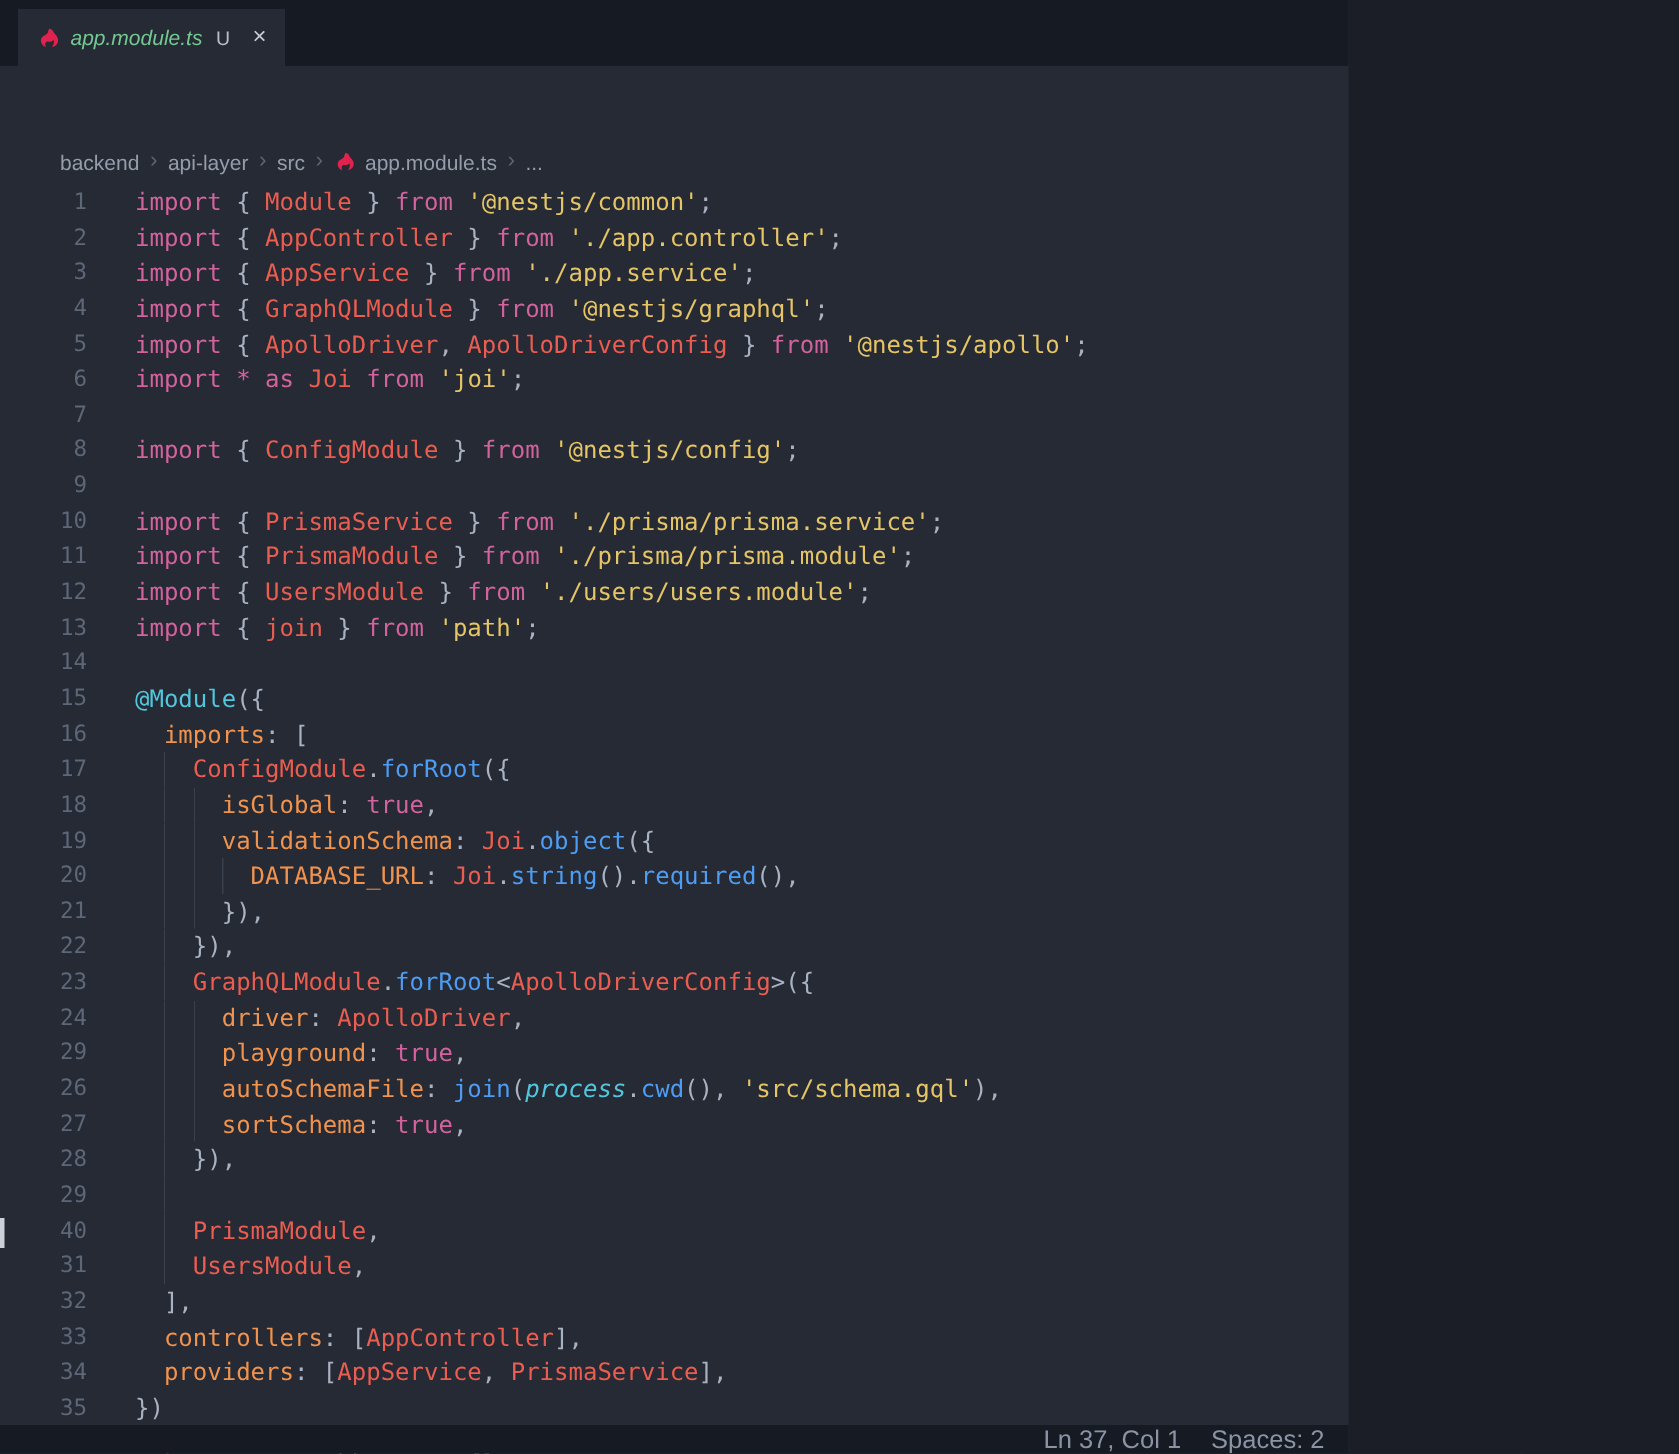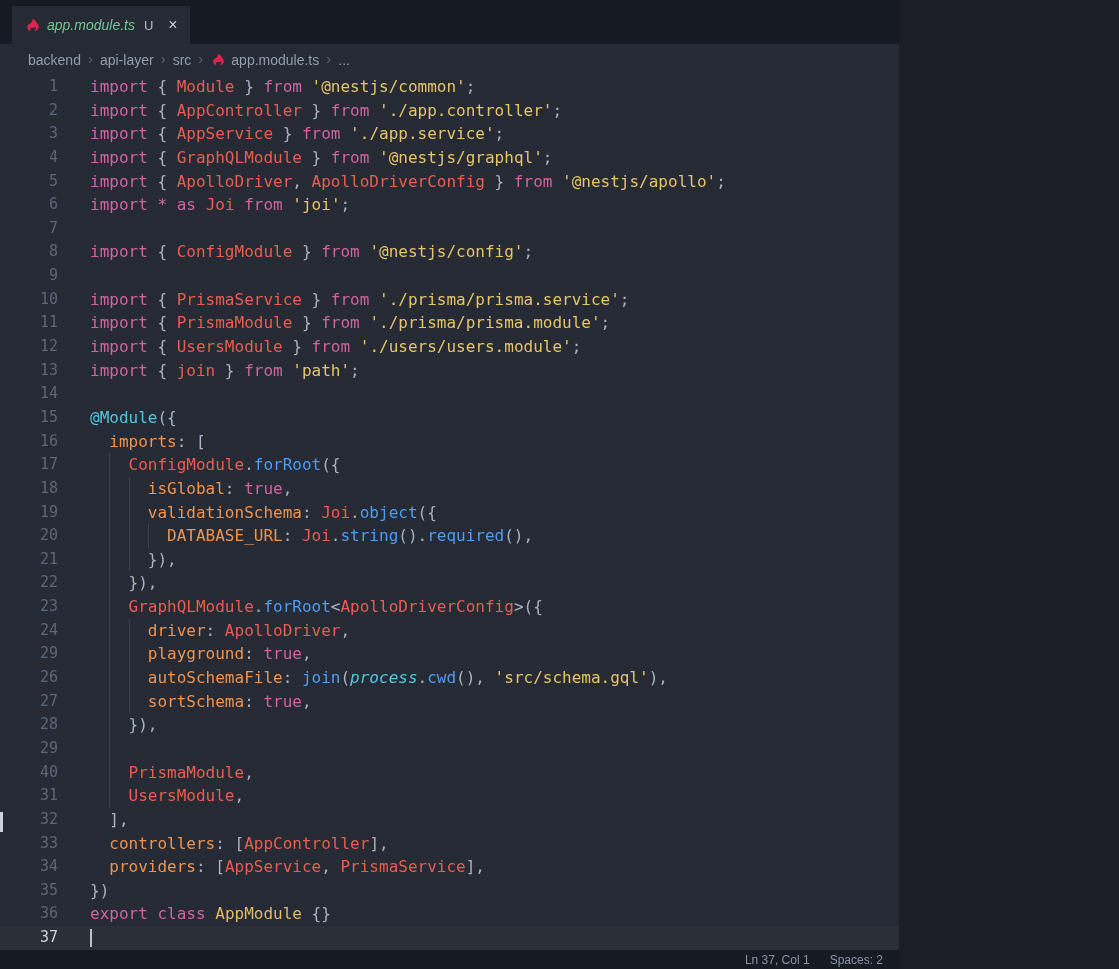--- a/index.html
+++ b/index.html
@@ -11,21 +11,21 @@
   
   .tabbar{height:44px;background:var(--tab-bar);display:flex;align-items:flex-end;padding-left:12px;}
   .tab{height:38px;display:flex;align-items:center;gap:7px;padding:0 12px;background:var(--bg);cursor:pointer;}
   .tab-label{font-style:italic;font-size:14px;color:var(--tab-label);}
   .tab-git{font-size:13px;color:var(--git-badge);margin-left:2px;}
   .tab-close{font-size:16px;color:#c6ccd6;margin-left:8px;line-height:1;cursor:pointer;}
   .icon.nest{display:inline-flex;width:16px;height:16px;align-items:center;justify-content:center;color:var(--nest-red);}
   .icon.nest svg{width:15px;height:15px;}
   .icon.nest.sm svg{width:14px;height:14px;}
   
-  .breadcrumb{height:31px;display:flex;align-items:center;gap:7px;padding-left:28px;font-size:14px;color:var(--breadcrumb);}
+  .breadcrumb{height:31px;display:flex;align-items:center;gap:7px;padding-left:40px;font-size:14px;color:var(--breadcrumb);margin-top:48px;}
   .crumb{display:inline-flex;align-items:center;gap:5px;cursor:pointer;}
   .sep{color:#5d6573;font-size:15px;transform:translateY(-1px);}
   
   .editor{font-family:"DejaVu Sans Mono","Liberation Mono",monospace;font-size:16px;}
   .line{display:flex;height:23.648px;line-height:23.648px;white-space:pre;}
   .line.active{background:rgba(255,255,255,0.025);align-items:flex-end;}
   .line.active .gutter{color:var(--gutter-active);}
   .gutter{flex:none;width:58px;text-align:right;font-size:15px;color:var(--gutter);user-select:none;cursor:pointer;}
   .lc{padding-left:32px;}
   .ig{display:inline-block;width:2ch;height:100%;vertical-align:top;}
@@ -38,21 +38,21 @@
   .tk-fn{color:var(--function);}
   .tk-dec{color:var(--decorator);}
   .tk-bi{color:var(--builtin);font-style:italic;}
   .tk-cls{color:var(--class-name);}
   .tk-pun{color:var(--punctuation);}
   .tk-pln{color:var(--text);}
   
   .statusbar{
     position:absolute;left:0;right:0;bottom:0;height:19px;background:var(--status-bar);
     display:flex;justify-content:flex-end;align-items:center;gap:20px;
-    padding-right:16px;font-size:12px;color:var(--status-text);
+    padding-right:16px;font-size:17px;color:var(--status-text);
   }
   .statusbar span{cursor:pointer;}
   .left-marker{position:absolute;left:0;top:812px;width:3px;height:20px;background:#ccd1d9;}
 </style>
 </head>
 <body>
 
 <div class="app" style="--bg: #252a34; --tab-bar: #161a22; --status-bar: #161a22; --gutter: #5d6778; --gutter-active: #cdd3de; --guide: #39404e; --text: #c8cfdb; --punctuation: #a9b2c2; --keyword: #d2639e; --identifier: #ea5d50; --property: #f0934e; --string: #e6c566; --function: #4e9df3; --decorator: #53c6dd; --builtin: #53c6dd; --class-name: #e2b86b; --tab-label: #73c991; --git-badge: #b7bec9; --breadcrumb: #959dab; --nest-red: #e0234e; --status-text: #8b94a5;">
 
   <div class="tabbar">

